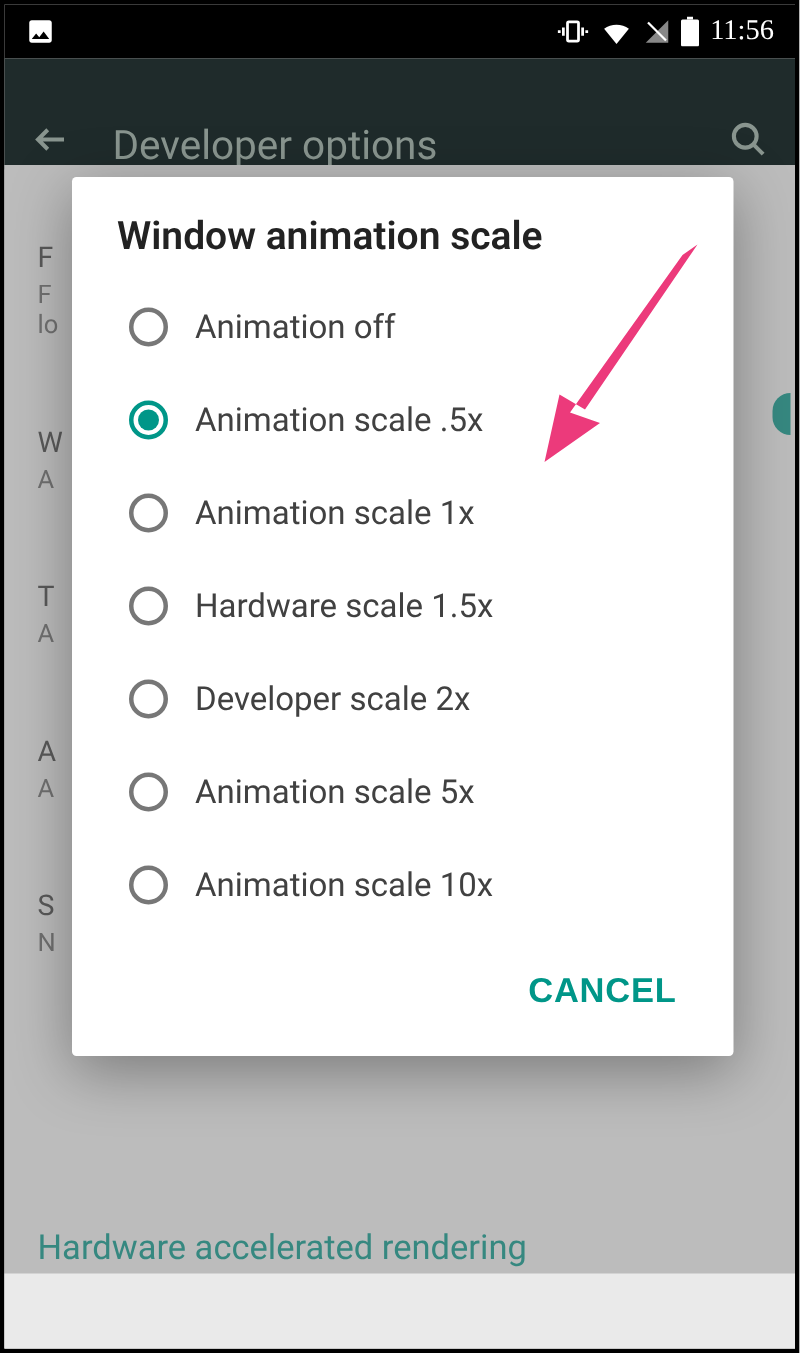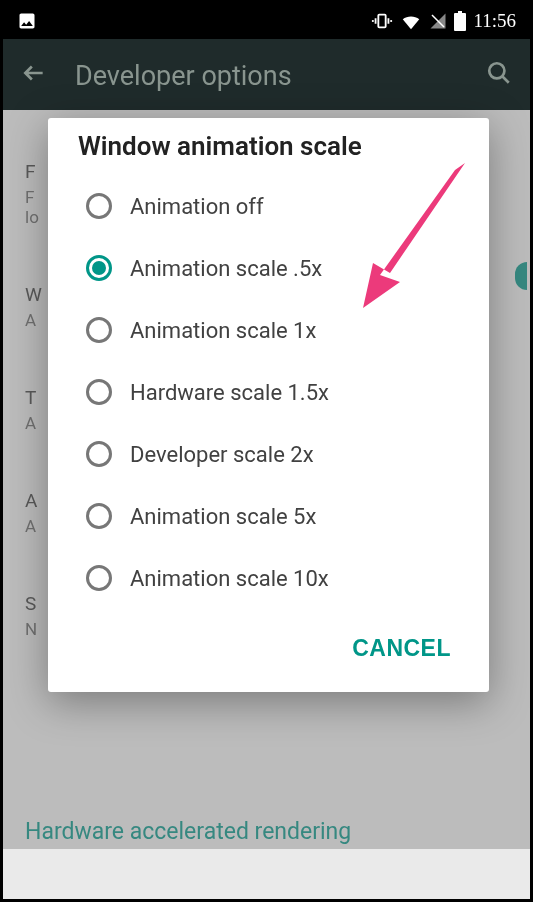--- a/index.html
+++ b/index.html
@@ -42,21 +42,21 @@
     .status-right {
       display: flex;
       align-items: center;
       gap: 7px;
     }
     .app-bar {
       height: 74px;
       background: #1f2b2b;
       color: #8f9999;
       display: flex;
-      align-items: center;
+      align-items: flex-end;
       padding: 0 18px;
       gap: 28px;
     }
     .app-bar-title {
       font-size: 27px;
       font-weight: 400;
       flex: 1;
       color: #89958f;
     }
     .back-arrow, .search-icon {
@@ -93,21 +93,21 @@
     }
     .dialog {
       position: absolute;
       top: 118px;
       left: 48px;
       right: 44px;
       background: #fff;
       z-index: 3;
       border-radius: 3px;
       box-shadow: 0 10px 40px rgba(0,0,0,0.35);
-      padding: 13px 0 18px 0;
+      padding: 25px 0 18px 0;
     }
     .dialog-title {
       font-size: 26px;
       font-weight: 600;
       color: #222;
       padding: 0 30px 14px 30px;
     }
     .dialog-options {
       padding: 0 0 0 30px;
       text-align: right;

